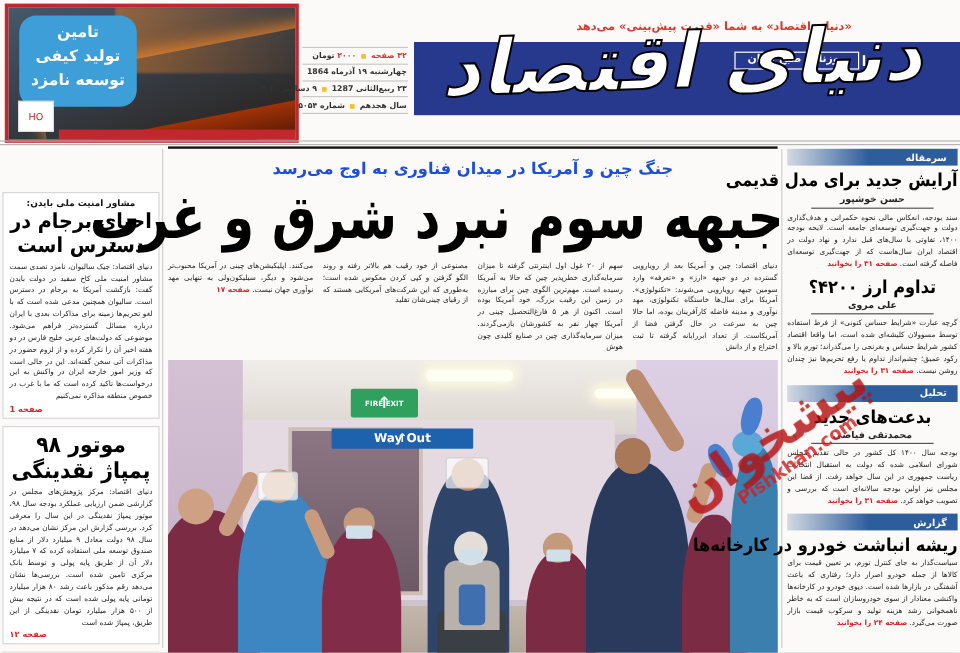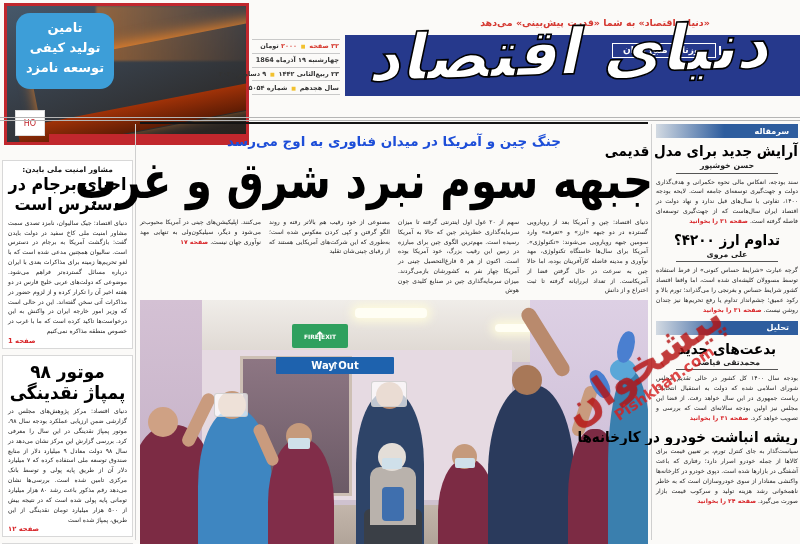--- a/index.html
+++ b/index.html
@@ -2,21 +2,21 @@
 <html lang="fa"><head>
 <meta charset="utf-8">
 <style>
   * { margin:0; padding:0; box-sizing:border-box; }
   html,body { background:#e9e9e9; }
   .page { position:relative; width:800px; height:544px; background:#fbfaf8;
           font-family:"DejaVu Sans", sans-serif; direction:rtl; overflow:hidden;
           margin:0 auto; box-shadow:0 0 4px rgba(0,0,0,.3); }
 
   
-  .ad { position:absolute; top:3px; left:4px; width:245px; height:142px;
+  .ad { position:absolute; top:3px; left:4px; width:245px; height:116px;
         border:3px solid #c1272d; background:linear-gradient(160deg,#46586a 0%,#3a4450 35%,#27201a 100%); overflow:hidden; }
   .ad .machinery { position:absolute; top:0; right:0; width:150px; height:55px;
         background:linear-gradient(90deg, rgba(214,120,40,.55), rgba(90,70,60,.3)); filter:blur(1px); }
   .ad .slab { position:absolute; top:34px; left:28px; width:260px; height:86px;
         background:linear-gradient(100deg,#ffb23e 0%,#f07c1a 35%,#d643104 0%,#c63a0c 70%,#7e2506 100%);
         transform:rotate(-11deg); border-radius:5px; box-shadow:0 -4px 14px rgba(255,140,40,.8); }
   .ad .slab-edge { position:absolute; top:96px; left:10px; width:270px; height:26px;
         background:linear-gradient(#a03208,#5f1c04); transform:rotate(-11deg); }
   .ad .slogan { position:absolute; top:7px; left:9px; width:98px; height:76px;
         background:#3d9ed8; border-radius:14px; color:#fff; font-weight:bold;
@@ -137,21 +137,21 @@
 
   <div class="info">
     <div class="irow">
       <span class="red">۳۲ صفحه</span>
       <span class="sq">■</span>
       <span class="red">۲۰۰۰</span>
       <span>تومان</span>
     </div>
     <div class="irow">چهارشنبه ۱۹ آذرماه 1864</div>
     <div class="irow">
-      <span>۲۳ ربیع‌الثانی ۱۴۴۲</span>
+      <span>۲۳ ربیع‌الثانی 1287</span>
       <span class="sq">■</span>
       <span>۹ دسامبر ۲۰۲۰</span>
     </div>
     <div class="irow">
       <span>سال هجدهم</span>
       <span class="sq">■</span>
       <span>شماره ۵۰۵۴</span>
     </div>
   </div>
 
@@ -287,20 +287,21 @@
     <div class="sec">
       <div class="sec-label">تحلیل</div>
       <div class="sec-title">بدعت‌های جدید</div>
       <div class="sec-author">محمدتقی فیاضی</div>
       <div class="sec-body">
         <span>بودجه سال ۱۴۰۰ کل کشور در حالی تقدیم مجلس شورای اسلامی شده که دولت به استقبال انتخابات ریاست جمهوری در این سال خواهد رفت. از قضا این مجلس نیز اولین بودجه سالانه‌ای است که بررسی و تصویب خواهد کرد.</span>
         <span class="pl">صفحه ۳۱ را بخوانید</span>
       </div>
     </div>
     <div class="sec">
+      <div class="sec-label">گزارش</div>
       <div class="sec-title">ریشه انباشت خودرو در کارخانه‌ها</div>
       <div class="sec-body">
         <span>سیاست‌گذار به جای کنترل تورم، بر تعیین قیمت برای کالاها از جمله خودرو اصرار دارد؛ رفتاری که باعث آشفتگی در بازارها شده است. دپوی خودرو در کارخانه‌ها واکنشی معنادار از سوی خودروسازان است که به خاطر ناهمخوانی رشد هزینه تولید و سرکوب قیمت بازار صورت می‌گیرد.</span>
         <span class="pl">صفحه ۲۴ را بخوانید</span>
       </div>
     </div>
 
   </div>
 
   <div class="wm">

